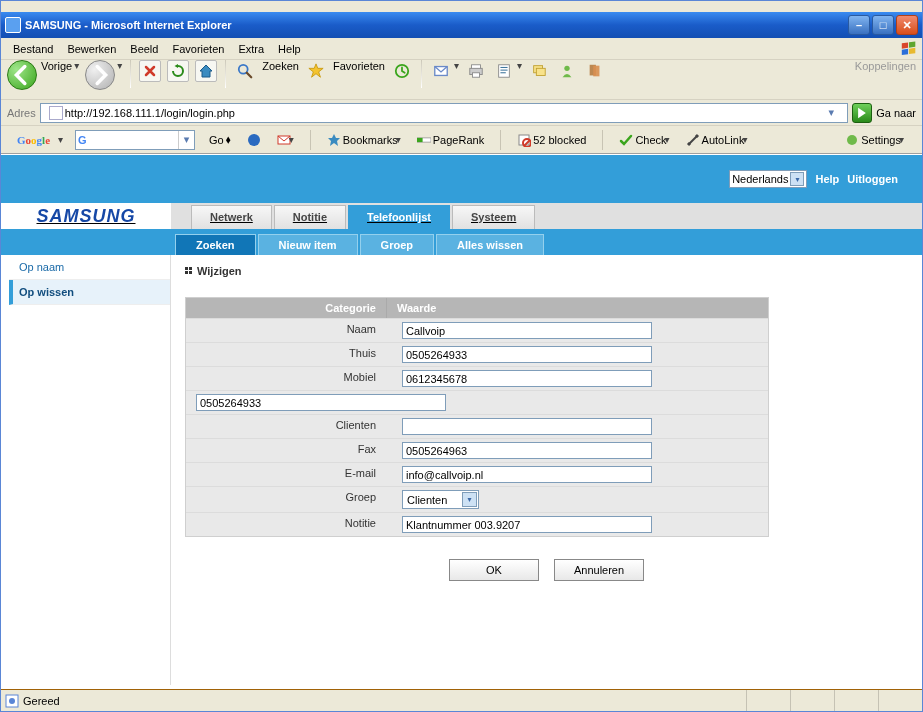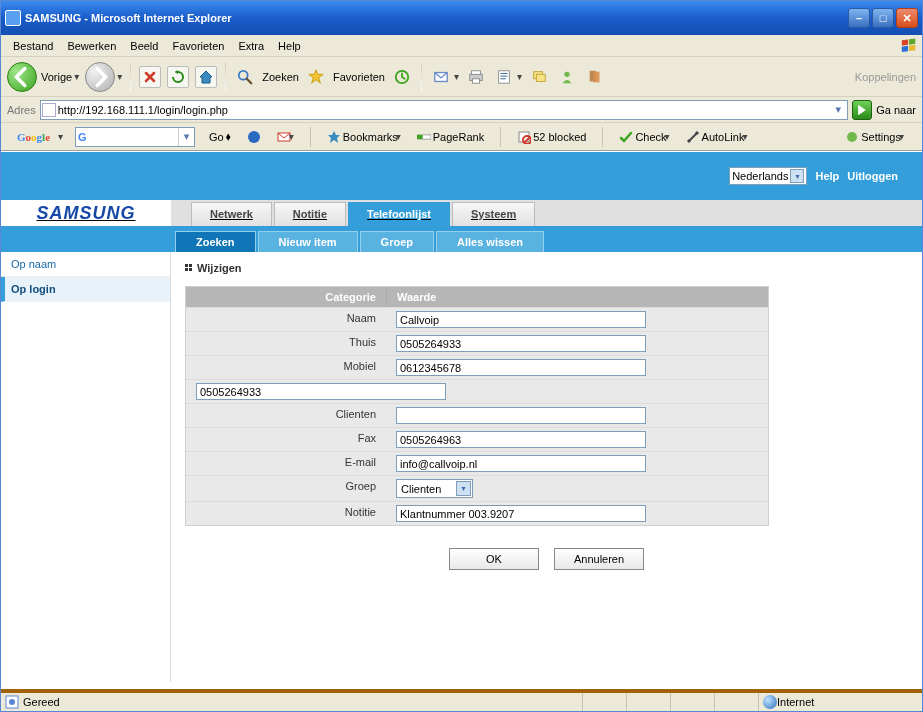--- a/index.html
+++ b/index.html
@@ -1,43 +1,43 @@
 <!DOCTYPE html>
 <html><head>
 <meta charset="utf-8">
 <style>
   * { box-sizing: border-box; }
   html, body { margin:0; padding:0; height:100%; font-family: Tahoma, Arial, sans-serif; font-size:11px; background:#ece9d8; }
   .outer { width:923px; height:712px; display:flex; flex-direction:column; background:#ece9d8; border:1px solid #5a86d6; }
   
-  .titlebar { height:34px; background:linear-gradient(to bottom,#3a8bf0 0%,#1a5cc9 50%,#134fb3 100%); display:flex; align-items:center; padding:0 4px; color:#fff; font-weight:bold; }
+  .titlebar { height:26px; background:linear-gradient(to bottom,#3a8bf0 0%,#1a5cc9 50%,#134fb3 100%); display:flex; align-items:center; padding:0 4px; color:#fff; font-weight:bold;margin-top:11px; }
   .titlebar .ie-icon { width:16px; height:16px; margin-right:4px; display:inline-block; background:#5aa0f0; border:1px solid #fff; border-radius:2px; position:relative; }
   .titlebar .spacer { flex:1; }
   .winbtn { width:22px; height:20px; margin-left:2px; background:linear-gradient(to bottom,#80b4f0,#3970c0); border:1px solid #2a5aa0; border-radius:3px; display:flex; align-items:center; justify-content:center; color:#fff; font-weight:bold; }
   .winbtn.close { background:linear-gradient(to bottom,#f08a6e,#d84e1a); border-color:#b0401a; }
   
   .menubar { height:22px; background:#ece9d8; border-bottom:1px solid #d6d2c2; display:flex; align-items:center; padding:0 6px; gap:2px; position:relative; }
   .menubar .menuitem { padding:2px 6px; }
   .menubar .winflag { position:absolute; right:4px; top:2px; width:18px; height:18px; }
   .winflag svg { width:100%; height:100%; }
   
-  .ietoolbar { height:40px; background:#ece9d8; display:flex; align-items:center; padding:0 6px; gap:6px; border-bottom:1px solid #d6d2c2; }
+  .ietoolbar { height:40px; background:#ece9d8; display:flex; padding:0 6px; gap:6px; border-bottom:1px solid #d6d2c2; }
   .ietoolbar .flexright { flex:1; }
   .iebtn-round { width:30px; height:30px; border-radius:50%; display:flex; align-items:center; justify-content:center; font-size:14px; color:#fff; }
   .iebtn-round.green { background:radial-gradient(circle at 30% 30%, #9fe68a, #3aa51c); border:1px solid #2a7a15; }
   .iebtn-round.grey { background:radial-gradient(circle at 30% 30%, #f0f0f0, #b0b0b0); border:1px solid #888; color:#666; }
   .iebtn-square { width:22px; height:22px; display:flex; align-items:center; justify-content:center; border:1px solid #bbb; background:#f7f7f2; border-radius:2px; }
   .ietoolbar .label { margin-left:-2px; }
   .ietoolbar .sep { width:1px; height:28px; background:linear-gradient(to bottom,#ccc8b8,#fff); margin:0 2px;}
   .dd { font-size:10px; color:#444; margin-left:-4px; }
   .iebtn-small svg, .iebtn-square svg { width:16px; height:16px; }
   
   .addrbar { height:26px; background:#ece9d8; display:flex; align-items:center; padding:0 6px; gap:4px; border-bottom:1px solid #d6d2c2; }
   .addrbar .lbl { color:#777; }
-  .addrbar .combo { flex:1; display:flex; height:20px; background:#fff; border:1px solid #7f9db9; align-items:center; padding:0 1px; }
+  .addrbar .combo { flex:1; display:flex; height:20px; background:#fff; border:1px solid #7f9db9; align-items:center; padding:0 8px; }
   .addrbar .combo .pageicon { width:14px; height:14px; background:#fff; border:1px solid #aac; margin-right:2px; }
   .addrbar .combo .txt { flex:1; font-size:11px; color:#000; }
   .addrbar .combo .cdd { width:16px; text-align:center; color:#5a7bb0; }
   .gobtn { width:20px; height:20px; background:linear-gradient(to bottom,#6fd05a,#2a8a1a); border:1px solid #1c6010; border-radius:3px; display:flex; align-items:center; justify-content:center; color:#fff; }
   
   .gtoolbar { height:28px; background:#ece9d8; display:flex; align-items:center; padding:0 16px; gap:12px; border-bottom:1px solid #a0a0a0; font-size:11px; }
   .gtoolbar .gsearch { width:120px; height:20px; border:1px solid #7f9db9; background:#fff; display:flex; align-items:center; }
   .gtoolbar .gsearch .cdd { width:16px; text-align:center; color:#5a7bb0; border-left:1px solid #ccc; height:100%; display:flex; align-items:center; justify-content:center;}
   .gitem { display:flex; align-items:center; gap:2px; padding:0 2px; }
   .gsep { width:1px; height:20px; background:#c8c4b4; margin:0 2px;}
@@ -59,41 +59,41 @@
   .ptab { padding:5px 18px; background:linear-gradient(to bottom,#f7f7f7,#e1e1e1); border:1px solid #bbb; border-bottom:none; margin-right:2px; margin-top:2px; font-weight:bold; color:#444;}
   .ptab.active { background:#339ed9; color:#fff; border-color:#339ed9;}
   
   .subtabsrow { display:flex; height:26px;}
   .subtabs { flex:1; background:#339ed9; display:flex; align-items:center; padding-left:4px;}
   .subtab { padding:4px 20px; color:#fff; background:#5ab2e1; border:1px solid #94d0ed; border-bottom:none; margin-right:2px; font-weight:bold; margin-top:4px;}
   .subtab.active { background:#1176b7; }
   
   .bodysplit { display:flex; height:430px;}
   .sidemenu { width:170px; border-right:1px solid #ddd; background:#fff;}
-  .sidemenu .sitem { padding:6px 10px; color:#1a6aa8; border-bottom:1px solid #eee;}
+  .sidemenu .sitem { padding:6px 10px; color:#1a6aa8; border-bottom:1px solid #eee;margin-left:8px;}
   .sidemenu .sitem.sel { background:#e7f2fa; font-weight:bold; color:#114d7e; border-left:4px solid #339ed9; padding-left:6px;}
   .mainpane { flex:1; padding:10px 14px; background:#fff; position:relative;}
-  .sectionhdr { font-weight:bold; color:#333; margin-bottom:12px; display:flex; align-items:center; gap:4px;}
+  .sectionhdr { font-weight:bold; color:#333; margin-bottom:20px; display:flex; align-items:center; gap:4px;}
   .sectionhdr .dot { width:8px; height:8px; }
   
   .formtable { border:1px solid #cfcfcf; width:584px;}
   .formtable .hdr { background:#b6b6b6; color:#fff; display:flex; font-weight:bold; }
   .formtable .hdr .c1 { width:200px; text-align:right; padding:4px 10px;}
   .formtable .hdr .c2 { flex:1; padding:4px 10px; border-left:1px solid #aaa;}
-  .formrow { display:flex; background:#e9e9e9; border-top:1px solid #dcdcdc;}
+  .formrow { display:flex; background:#e9e9e9; border-top:1px solid #dcdcdc;gap:6px;}
   .formrow .c1 { width:200px; text-align:right; padding:4px 10px; color:#333;}
   .formrow .c2 { flex:1; padding:3px 10px;}
   .formrow input { width:250px; height:17px; border:1px solid #7f9db9; padding:1px 3px; font-size:11px; font-family:inherit;}
   .formrow .ddctl { display:inline-flex; height:19px; border:1px solid #7f9db9; background:#fff; align-items:center;}
   .formrow .ddctl .ddv { padding:0 4px; min-width:58px;}
   .formrow .ddctl .ddb { width:15px; height:15px; background:#cde1f4; border:1px solid #7f9db9; margin:1px; display:flex; align-items:center; justify-content:center; font-size:8px; color:#3d6aa8;}
   .actionrow { text-align:center; margin-top:22px;}
   .actionrow button { width:90px; height:22px; margin:0 6px; background:linear-gradient(to bottom,#fff,#e8e8e8); border:1px solid #888; font-family:inherit; font-size:11px;}
   
-  .ie-status { height:22px; background:#ece9d8; border-top:4px solid #a16207; display:flex; align-items:center; padding:0 4px; gap:4px;}
+  .ie-status { height:22px; background:#ece9d8; border-top:1px solid #a16207; display:flex; align-items:center; padding:0 4px; gap:4px;}
   .ie-status .pane { border-left:1px solid #c5c2b4; height:100%; display:flex; align-items:center; padding:0 4px;}
   .ie-status .flex1 { flex:1; display:flex; align-items:center; gap:4px;}
   .ie-status svg { width:14px; height:14px;}
   .globe { display:inline-block; width:14px; height:14px; border-radius:50%; background:radial-gradient(circle at 35% 35%,#bfe4ff,#2a6ac0);}
 </style>
 </head>
 <body>
 
 <div class="outer">
 
@@ -337,21 +337,21 @@
           <div class="subtab active">Zoeken</div>
           <div class="subtab">Nieuw item</div>
           <div class="subtab">Groep</div>
           <div class="subtab">Alles wissen</div>
         </div>
       </div>
 
       <div class="bodysplit">
         <div class="sidemenu">
           <div class="sitem">Op naam</div>
-          <div class="sitem sel">Op login</div>
+          <div class="sitem sel">Op wissen</div>
         </div>
         <div class="mainpane">
           <div class="sectionhdr">
             <svg class="dot" viewBox="0 0 8 8">
                 <rect x="0" y="0" width="3" height="3" fill="#333"></rect>
                 <rect x="4" y="0" width="3" height="3" fill="#333"></rect>
                 <rect x="0" y="4" width="3" height="3" fill="#333"></rect>
                 <rect x="4" y="4" width="3" height="3" fill="#333"></rect>
               </svg>
             <span>Wijzigen</span>
@@ -418,19 +418,15 @@
       <svg viewBox="0 0 14 14">
           <rect x="1" y="1" width="12" height="12" fill="#fff" stroke="#5a86d6"></rect>
           <circle cx="7" cy="7" r="3" fill="#5a86d6"></circle>
         </svg>
       <span>Gereed</span>
     </span>
     <span class="pane" style="width:40px"></span>
     <span class="pane" style="width:40px"></span>
     <span class="pane" style="width:40px"></span>
     <span class="pane" style="width:40px"></span>
-    <span class="pane" style="width:160px">
-      <span class="globe"></span>
-      <span>Internet</span>
-    </span>
   </div>
 
 </div>
 
 </body></html>

